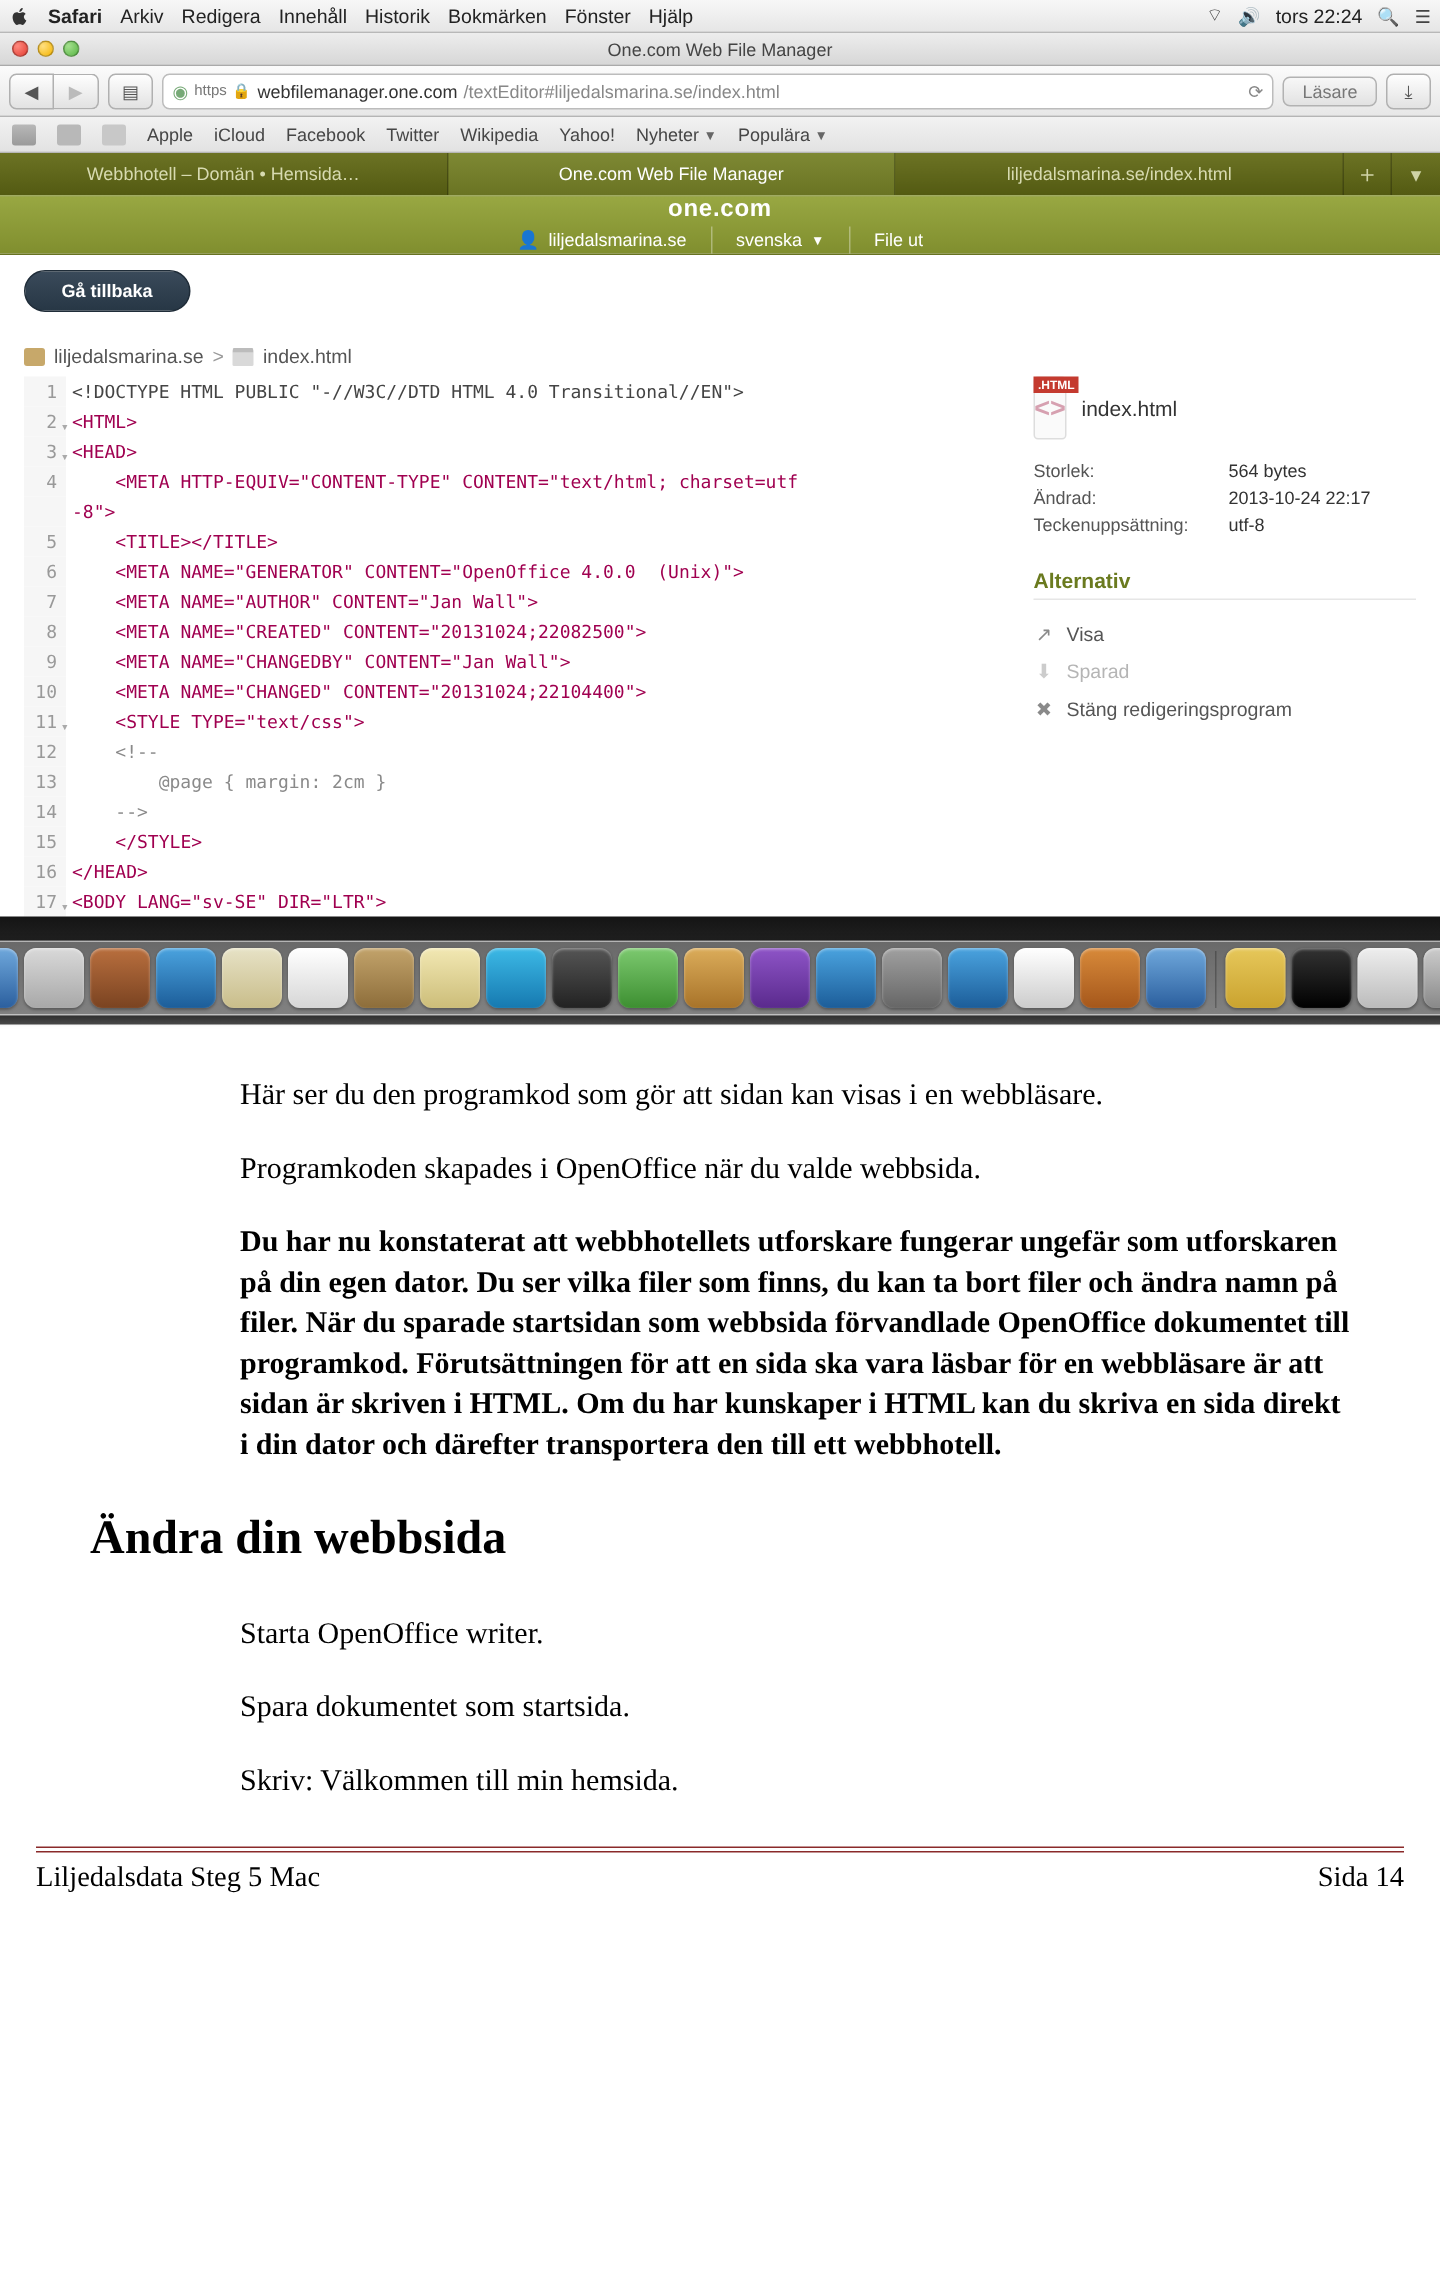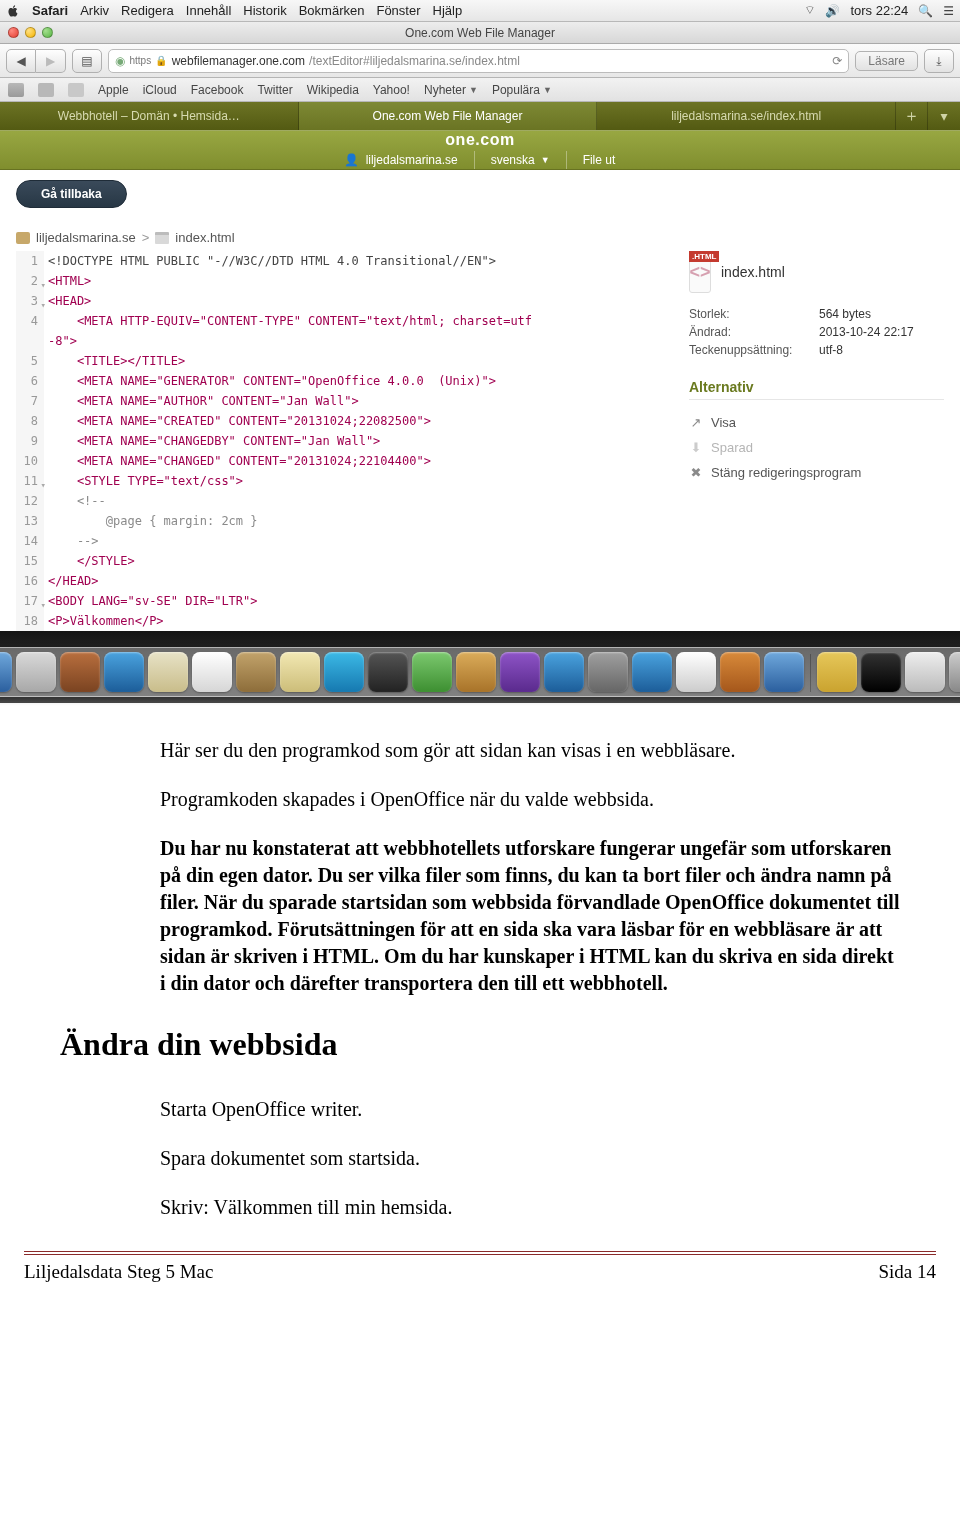--- a/index.html
+++ b/index.html
@@ -302,24 +302,20 @@
             <div class="g">15</div>
             <div class="c">    <span class="tag">&lt;/STYLE&gt;</span></div>
           </div>
         <div class="ln">
             <div class="g">16</div>
             <div class="c"><span class="tag">&lt;/HEAD&gt;</span></div>
           </div>
         <div class="ln">
             <div class="g">17<span class="fold">▾</span></div>
             <div class="c"><span class="tag">&lt;BODY LANG="sv-SE" DIR="LTR"&gt;</span></div>
-          </div>
-        <div class="ln">
-            <div class="g">18</div>
-            <div class="c"><span class="tag">&lt;P&gt;Välkommen&lt;/P&gt;</span></div>
           </div>
       </div>
 
       <div class="side-col">
         <div class="file-box">
           <div class="file-thumb">
             <div class="badge">.HTML</div>
             <div class="glyph">&lt;&gt;</div>
           </div>
           <div class="file-name">index.html</div>

